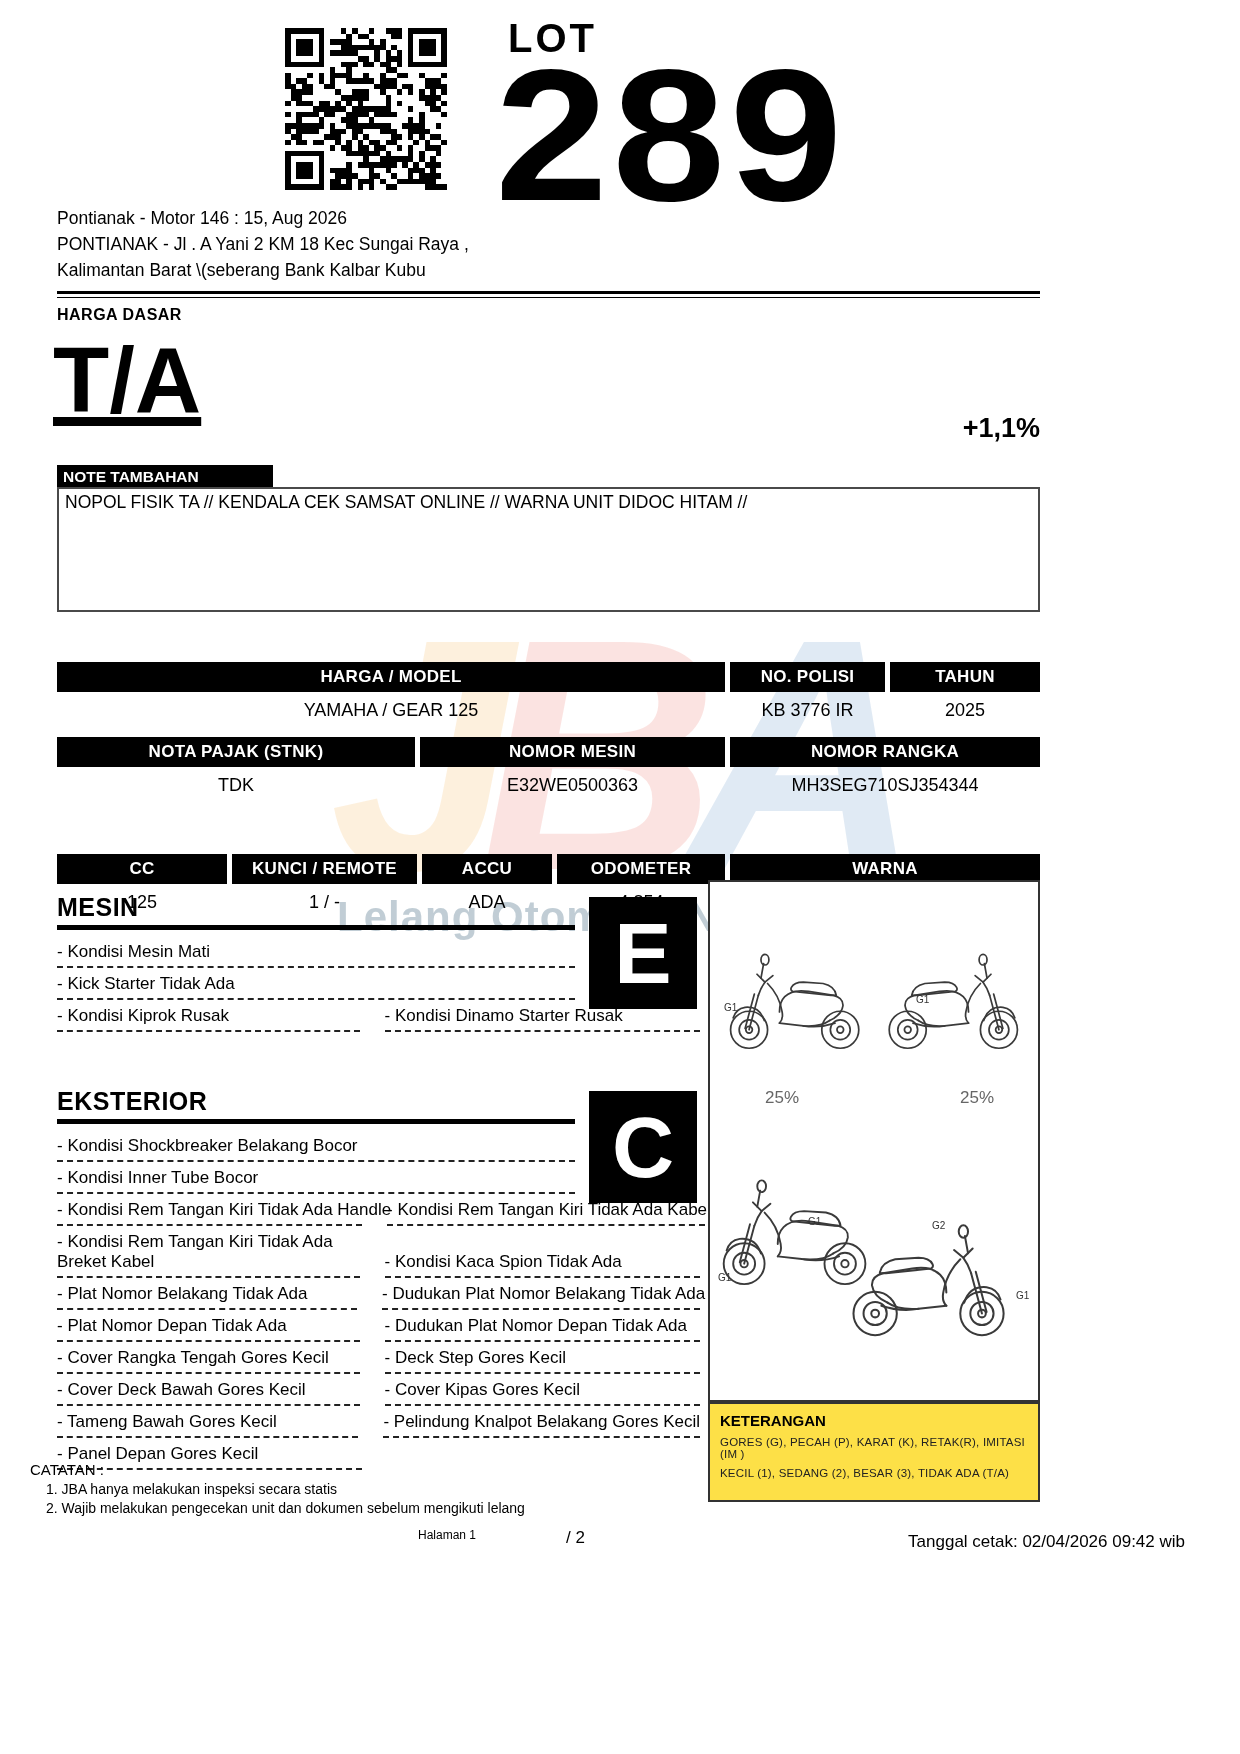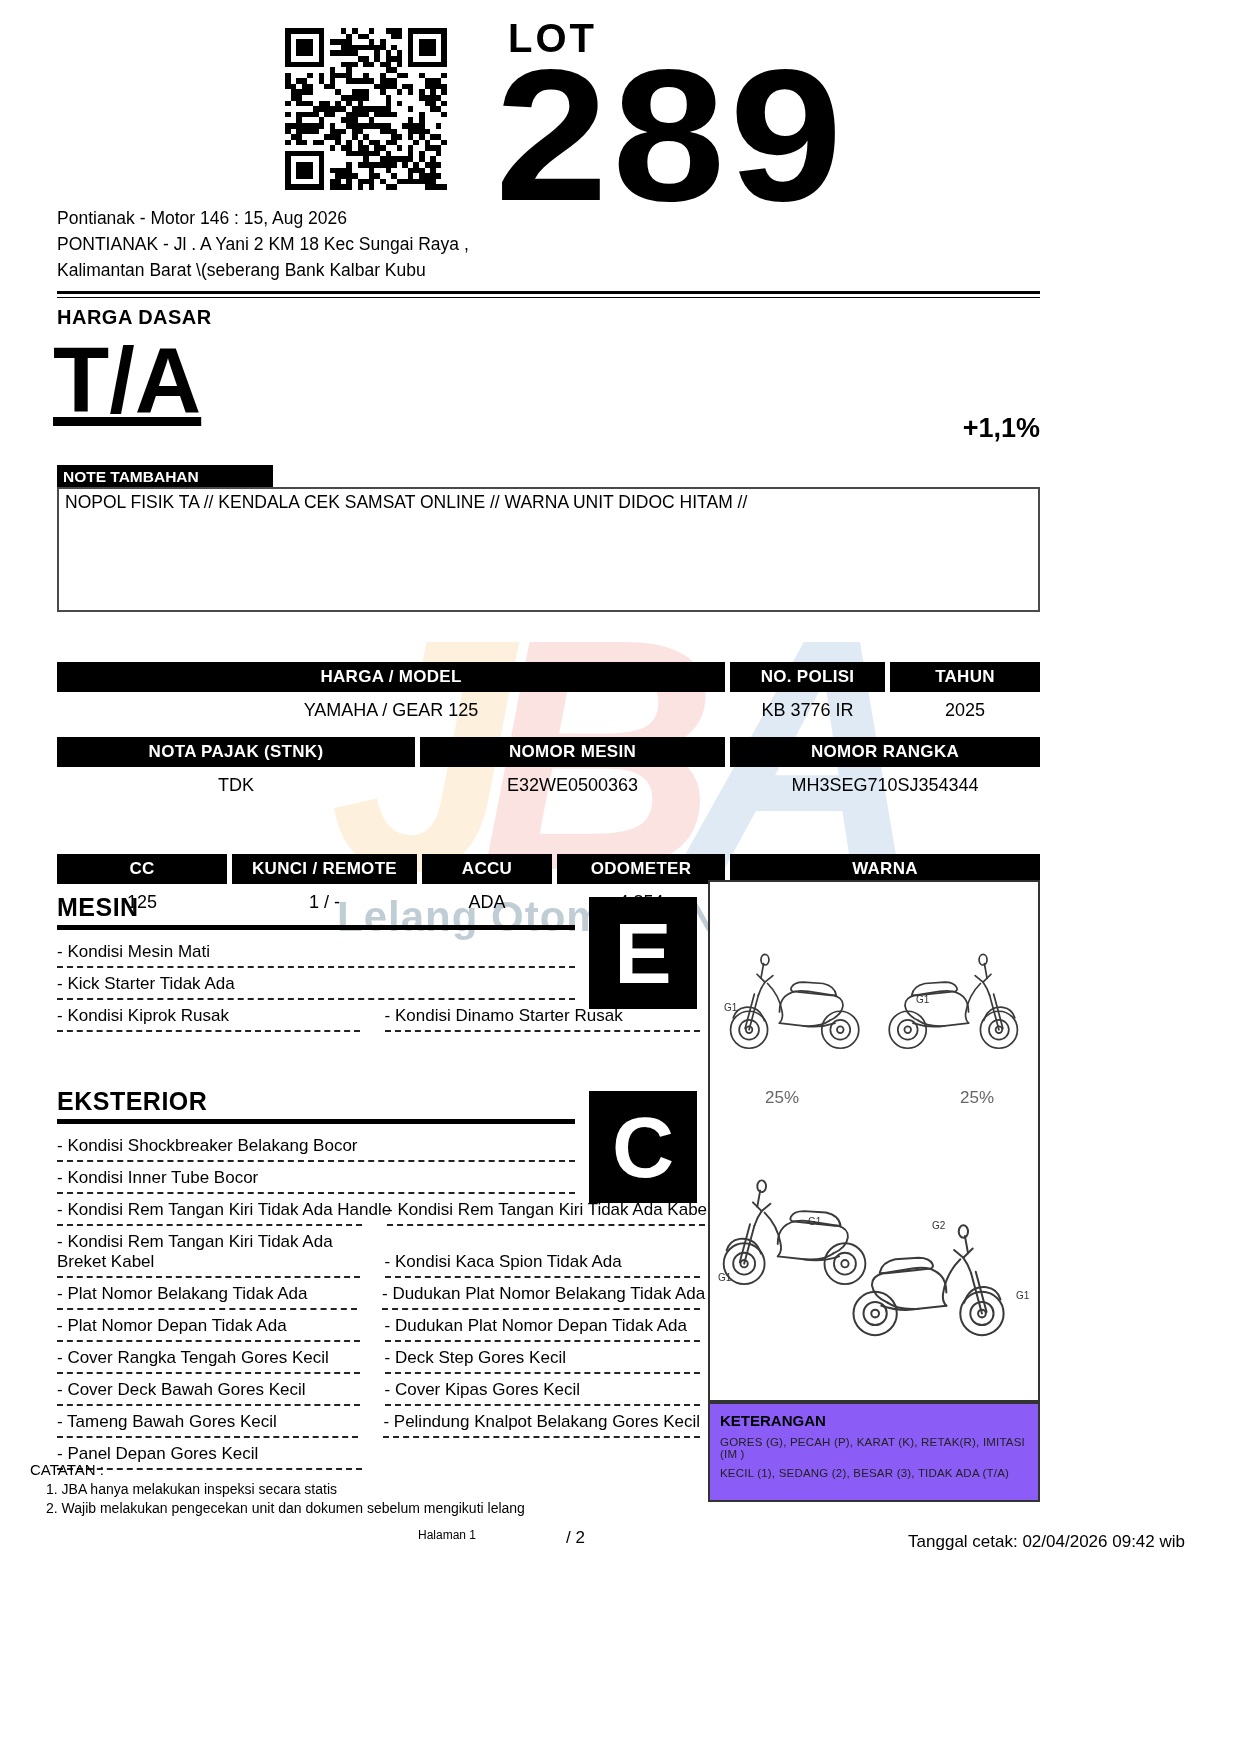--- a/index.html
+++ b/index.html
@@ -15,21 +15,21 @@
 
   
   .qr{position:absolute;left:285px;top:28px;width:162px;height:162px;}
   .lot-label{position:absolute;left:508px;top:16px;font-size:40px;font-weight:bold;letter-spacing:3px;}
   .lot-number{position:absolute;left:495px;top:46px;font-size:188px;font-weight:bold;line-height:0.95;
               letter-spacing:4px;transform:scaleX(1.08);transform-origin:left top;}
   .venue{position:absolute;left:57px;top:205px;font-size:17.5px;line-height:26px;}
   .double-rule{position:absolute;left:57px;top:291px;width:983px;height:3px;
                border-top:3px solid #000;border-bottom:1px solid #000;}
 
-  .price-label{position:absolute;left:57px;top:306px;font-size:20px;font-weight:bold;letter-spacing:0.5px;}
+  .price-label{position:absolute;left:57px;top:306px;font-size:16px;font-weight:bold;letter-spacing:0.5px;}
   .price-value{position:absolute;left:53px;top:330px;font-size:92px;font-weight:bold;line-height:1.1;text-decoration:underline;}
   .price-inc{position:absolute;left:890px;top:413px;width:150px;text-align:right;font-size:27px;font-weight:bold;}
 
   .note-label{position:absolute;left:57px;top:465px;width:216px;height:22px;box-sizing:border-box;
               background:#000;color:#fff;font-weight:bold;font-size:15.5px;padding:3px 0 0 6px;}
   .note-box{position:absolute;left:57px;top:487px;width:983px;height:125px;box-sizing:border-box;
             border:2px solid #4a4a4a;z-index:1;}
   .note-text{padding:3px 6px;font-size:17.5px;}
 
   
@@ -70,21 +70,21 @@
   .sc-bl{left:2px;top:262px;width:168px;height:178px;}
   .sc-br{left:128px;top:306px;width:178px;height:186px;}
   .pct{position:absolute;font-size:17px;color:#666;}
   .pct-l{left:55px;top:206px;} .pct-r{left:250px;top:206px;}
   .tag{position:absolute;font-size:10px;color:#333;}
   .tag1{left:14px;top:120px;} .tag2{left:206px;top:112px;}
   .tag3{left:98px;top:334px;} .tag4{left:8px;top:390px;}
   .tag5{left:222px;top:338px;} .tag6{left:306px;top:408px;}
 
   .ket-box{position:absolute;left:708px;top:1402px;width:332px;height:100px;box-sizing:border-box;
-           border:2px solid #333;padding:8px 10px;background:#8b5cf6;z-index:1;}
+           border:2px solid #333;padding:8px 10px;background:#fde047;z-index:1;}
   .ket-title{font-size:15px;font-weight:bold;}
   .ket-line{font-size:11.5px;color:#222;margin-top:7px;letter-spacing:0.2px;}
 
   .catatan{position:absolute;left:30px;top:1461px;z-index:2;background:transparent;}
   .cat-label{font-size:15px;}
   .cat-item{font-size:14px;margin:3px 0 0 16px;}
 
   .f-page{position:absolute;left:418px;top:1528px;font-size:12px;}
   .f-total{position:absolute;left:566px;top:1528px;font-size:17px;}
   .f-printed{position:absolute;right:55px;top:1532px;font-size:17px;text-align:left;}

